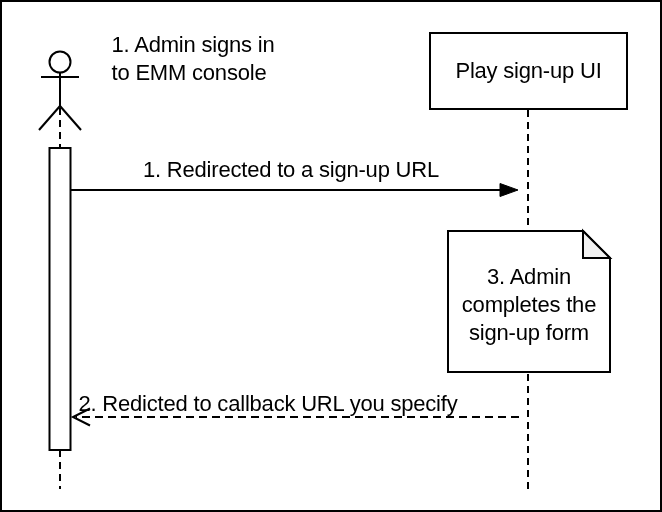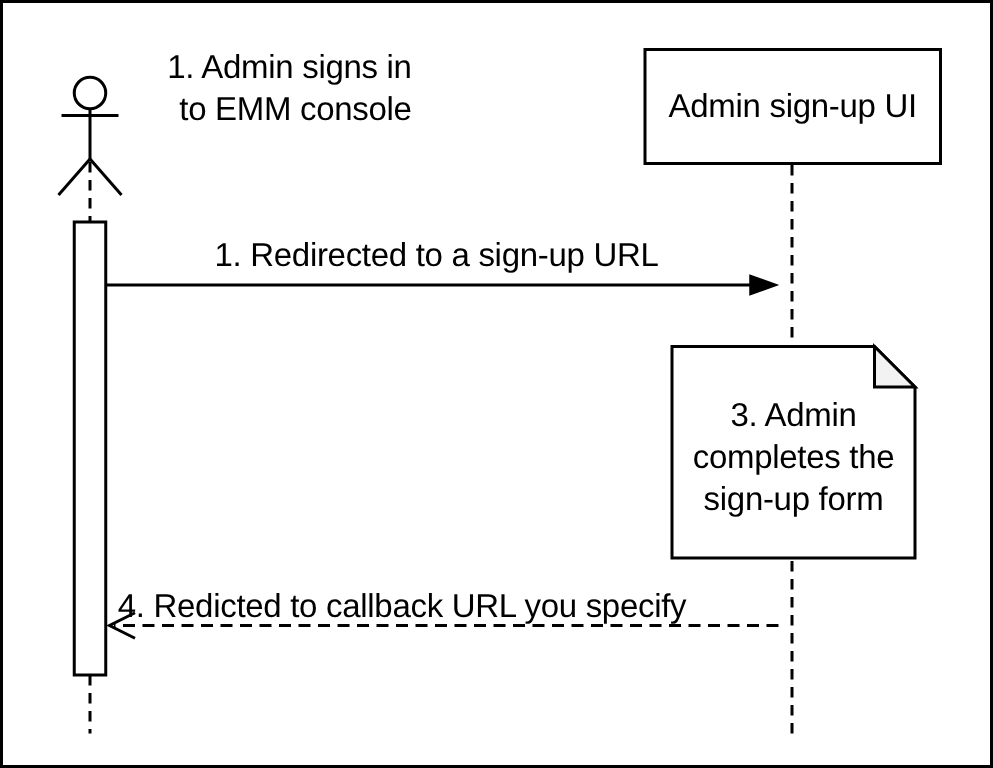--- a/index.html
+++ b/index.html
@@ -29,21 +29,21 @@
   .label {
     position: absolute;
     color: #000000;
     font-size: 22px;
     line-height: 28px;
     letter-spacing: -0.2px;
     white-space: nowrap;
   }
   .label.centered {
     transform: translateX(-50%);
-    text-align: right;
+    text-align: left;
   }
   .label.multiline {
     white-space: pre-line;
   }
   .participant-box {
     position: absolute;
     left: 429px;
     top: 32px;
     width: 199px;
     height: 78px;
@@ -118,28 +118,28 @@
       <path d="M583,231 L583,258 L610,258 Z" fill="#f2f2f2" stroke="#000000" stroke-width="2" stroke-linejoin="miter"></path>
     </g>
 
     <g>
       <line x1="519" y1="417" x2="76" y2="417" stroke="#000000" stroke-width="2" stroke-dasharray="8,5"></line>
       <polyline points="90,408.5 73,417 90,425.5" fill="none" stroke="#000000" stroke-width="2"></polyline>
     </g>
   </svg>
 
   <div class="participant-box">
-    <span>Admin sign-up UI</span>
+    <span>Play sign-up UI</span>
   </div>
 
   <div class="label centered multiline actor-caption">1. Admin signs in
 to EMM console</div>
 
   <div class="label centered message-redirect-label">1. Redirected to a sign-up URL</div>
 
-  <div class="label centered message-callback-label">4. Redicted to callback URL you specify</div>
+  <div class="label centered message-callback-label">2. Redicted to callback URL you specify</div>
 
   <div class="note-text">3. Admin
 completes the
 sign-up form</div>
 
   <div class="frame"></div>
 </div>
 
 </body></html>

